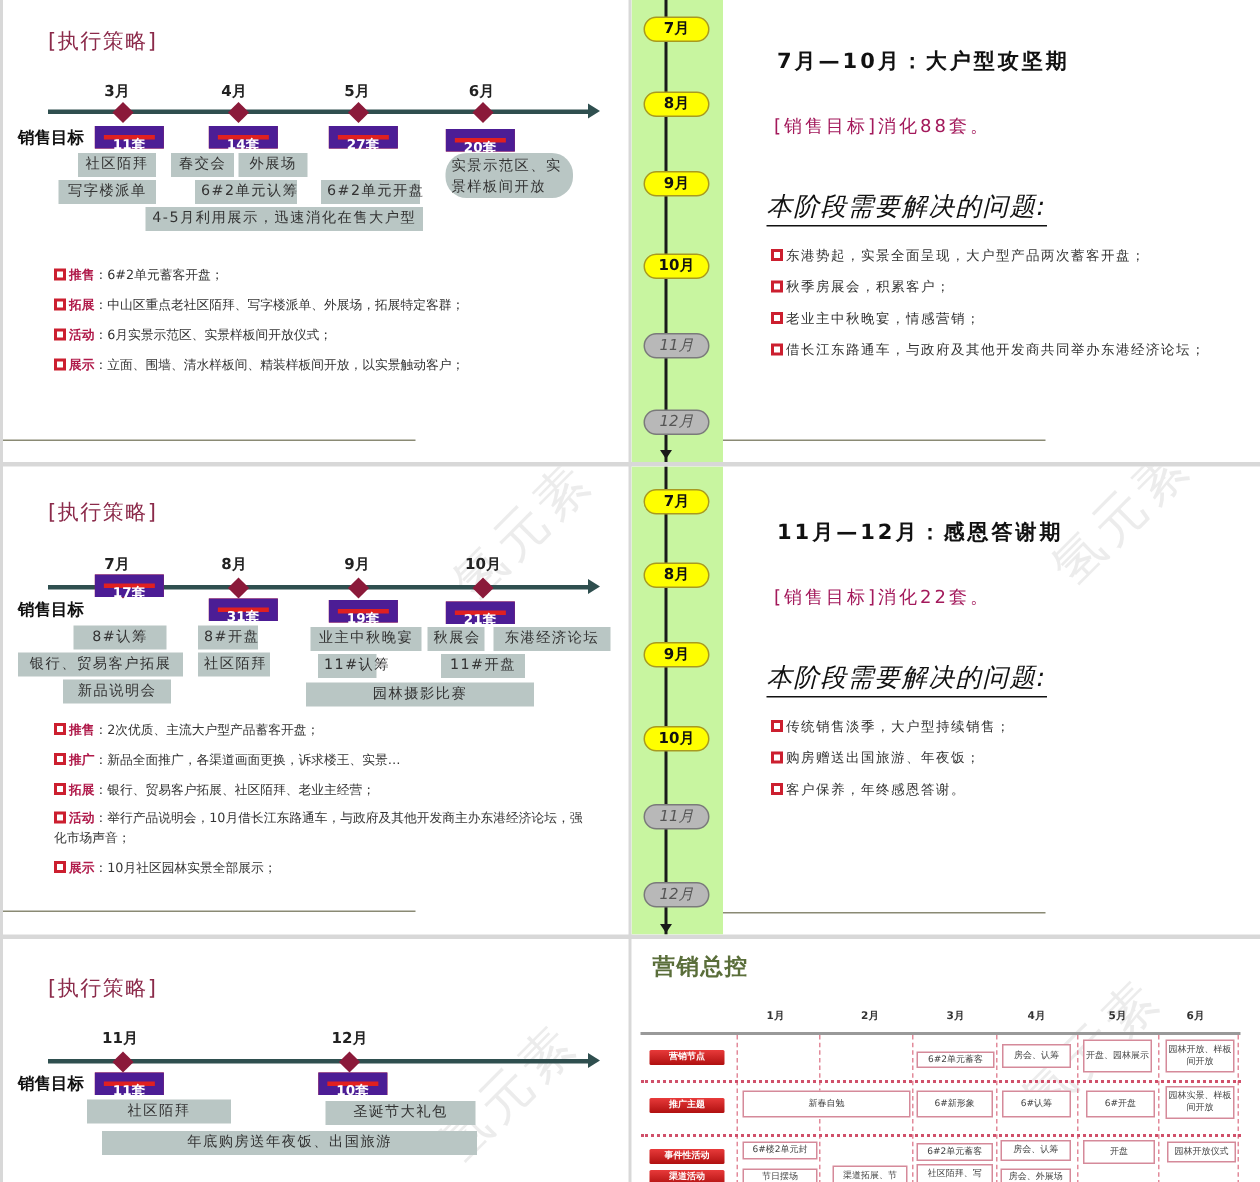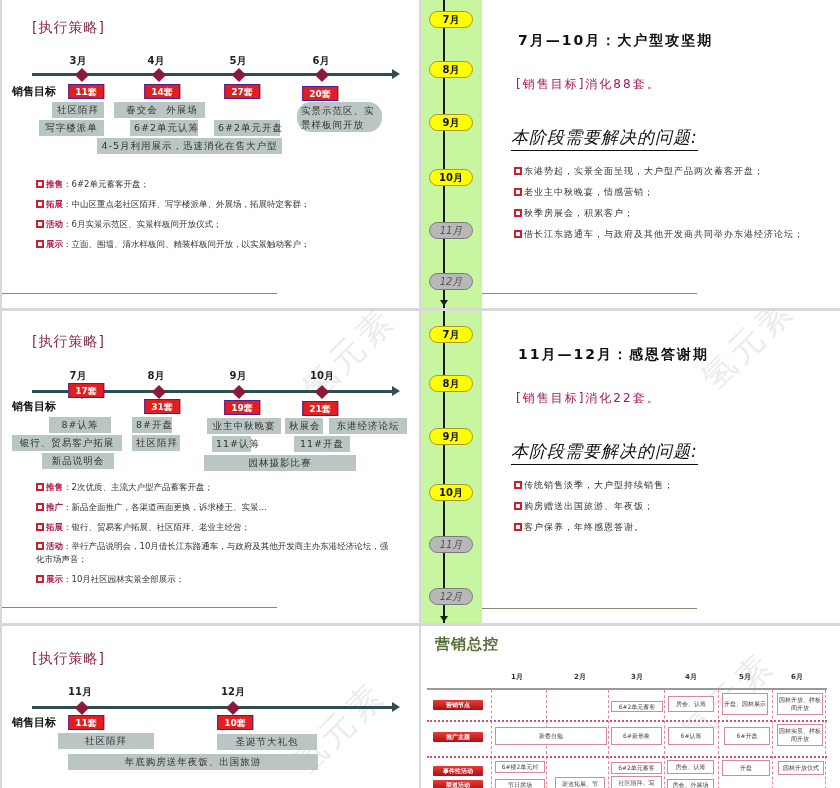--- a/index.html
+++ b/index.html
@@ -13,21 +13,21 @@
   .row2 { top: 311px; height: 312px; }
   .row3 { top: 626px; height: 162px; }
 
   
   .strat-title { position: absolute; left: 30px; top: 19px; font-size: 14px; color: #8b2a4a; letter-spacing: 1px; }
   .axis { position: absolute; left: 30px; top: 73px; width: 362px; height: 3px; background: #2f4f4f; }
   .axis::after { content: ""; position: absolute; right: -6px; top: -4px; border-left: 8px solid #2f4f4f; border-top: 5px solid transparent; border-bottom: 5px solid transparent; }
   .month-lbl { position: absolute; font-size: 10px; font-weight: bold; color: #222; transform: translateX(-50%); }
   .diamond { position: absolute; width: 10px; height: 10px; background: #8b1a3a; transform: translate(-50%, 0) rotate(45deg); }
   .sales-lbl { position: absolute; left: 10px; font-size: 11px; font-weight: bold; color: #111; }
-  .target { position: absolute; height: 15px; padding: 0 6px; background: #e02020; color: #fff; font-size: 9px; font-weight: bold; line-height: 15px; text-align: center; transform: translateX(-50%); border: 1px solid #4c1d95; min-width: 32px; }
+  .target { position: absolute; height: 15px; padding: 0 6px; background: #e02020; color: #fff; font-size: 9px; font-weight: bold; line-height: 15px; text-align: center; transform: translateX(-50%); border: 6px solid #4c1d95; min-width: 32px; }
   .gbox { position: absolute; background: #b9c6c4; color: #333; font-size: 9.5px; line-height: 16px; text-align: center; padding: 0 4px; letter-spacing: 1px; white-space: nowrap; }
   .gbox.multi { white-space: normal; line-height: 14px; padding: 2px 4px; text-align: left; border-radius: 14px; }
   .bullets { position: absolute; left: 34px; font-size: 8.5px; color: #333; line-height: 20px; }
   .bullets .b { white-space: nowrap; }
   .bullets .b.wrap { white-space: normal; line-height: 13px; margin: 3px 0; width: 355px; }
   .chk { display: inline-block; width: 8px; height: 8px; border: 2px solid #cc1f2f; vertical-align: -1px; margin-right: 2px; }
   .bk { color: #b01a4a; font-weight: bold; }
   .hr { position: absolute; height: 1px; background: #8a8a74; }
 
   
@@ -70,21 +70,21 @@
   <div class="diamond" style="left:157px;top:70px"></div>
   <div class="diamond" style="left:237px;top:70px"></div>
   <div class="diamond" style="left:320px;top:70px"></div>
   <div class="sales-lbl" style="top:84px">销售目标</div>
   <div class="target" style="left:84px;top:84px">11套</div>
   <div class="target" style="left:160px;top:84px">14套</div>
   <div class="target" style="left:240px;top:84px">27套</div>
   <div class="target" style="left:318px;top:86px">20套</div>
   <div class="gbox" style="left:50px;top:102px;width:52px">社区陌拜</div>
   <div class="gbox" style="left:37px;top:120px;width:65px">写字楼派单</div>
-  <div class="gbox" style="left:112px;top:102px;width:56px">春交会</div>
+  <div class="gbox" style="left:112px;top:102px;width:42px">春交会</div>
   <div class="gbox" style="left:157px;top:102px;width:46px">外展场</div>
   <div class="gbox" style="left:128px;top:120px;width:68px">6#2单元认筹</div>
   <div class="gbox" style="left:212px;top:120px;width:66px">6#2单元开盘</div>
   <div class="gbox multi" style="left:295px;top:102px;width:85px;height:30px">实景示范区、实景样板间开放</div>
   <div class="gbox" style="left:95px;top:138px;width:185px">4-5月利用展示，迅速消化在售大户型</div>
   <div class="bullets" style="top:174px">
     <div class="b"><span class="chk"></span><span class="bk">推售</span><span>：6#2单元蓄客开盘；</span></div>
     <div class="b"><span class="chk"></span><span class="bk">拓展</span><span>：中山区重点老社区陌拜、写字楼派单、外展场，拓展特定客群；</span></div>
     <div class="b"><span class="chk"></span><span class="bk">活动</span><span>：6月实景示范区、实景样板间开放仪式；</span></div>
     <div class="b"><span class="chk"></span><span class="bk">展示</span><span>：立面、围墙、清水样板间、精装样板间开放，以实景触动客户；</span></div>
@@ -100,22 +100,22 @@
   <div class="pill on" style="top:61px">8月</div>
   <div class="pill on" style="top:114px">9月</div>
   <div class="pill on" style="top:169px">10月</div>
   <div class="pill off" style="top:222px">11月</div>
   <div class="pill off" style="top:273px">12月</div>
   <div class="phase-title" style="top:32px">7月—10月：大户型攻坚期</div>
   <div class="phase-target" style="top:76px">[销售目标]消化88套。</div>
   <div class="phase-q" style="top:126px">本阶段需要解决的问题:</div>
   <div class="issues" style="top:161px">
     <div><span class="chk"></span><span>东港势起，实景全面呈现，大户型产品两次蓄客开盘；</span></div>
+    <div><span class="chk"></span><span>秋季房展会，积累客户；</span></div>
     <div><span class="chk"></span><span>老业主中秋晚宴，情感营销；</span></div>
-    <div><span class="chk"></span><span>秋季房展会，积累客户；</span></div>
     <div class="wrapline"><span class="chk"></span><span>借长江东路通车，与政府及其他开发商共同举办东港经济论坛；</span></div>
   </div>
   <div class="hr" style="left:61px;top:293px;width:215px"></div>
 </div>
 
 <div class="slide s-left row2">
   <div class="wm" style="left:290px;top:20px">氢元素</div>
   <div class="strat-title" style="top:22px">[执行策略]</div>
   <div class="axis" style="top:79px"></div>
   <div class="month-lbl" style="left:76px;top:58px">7月</div>

